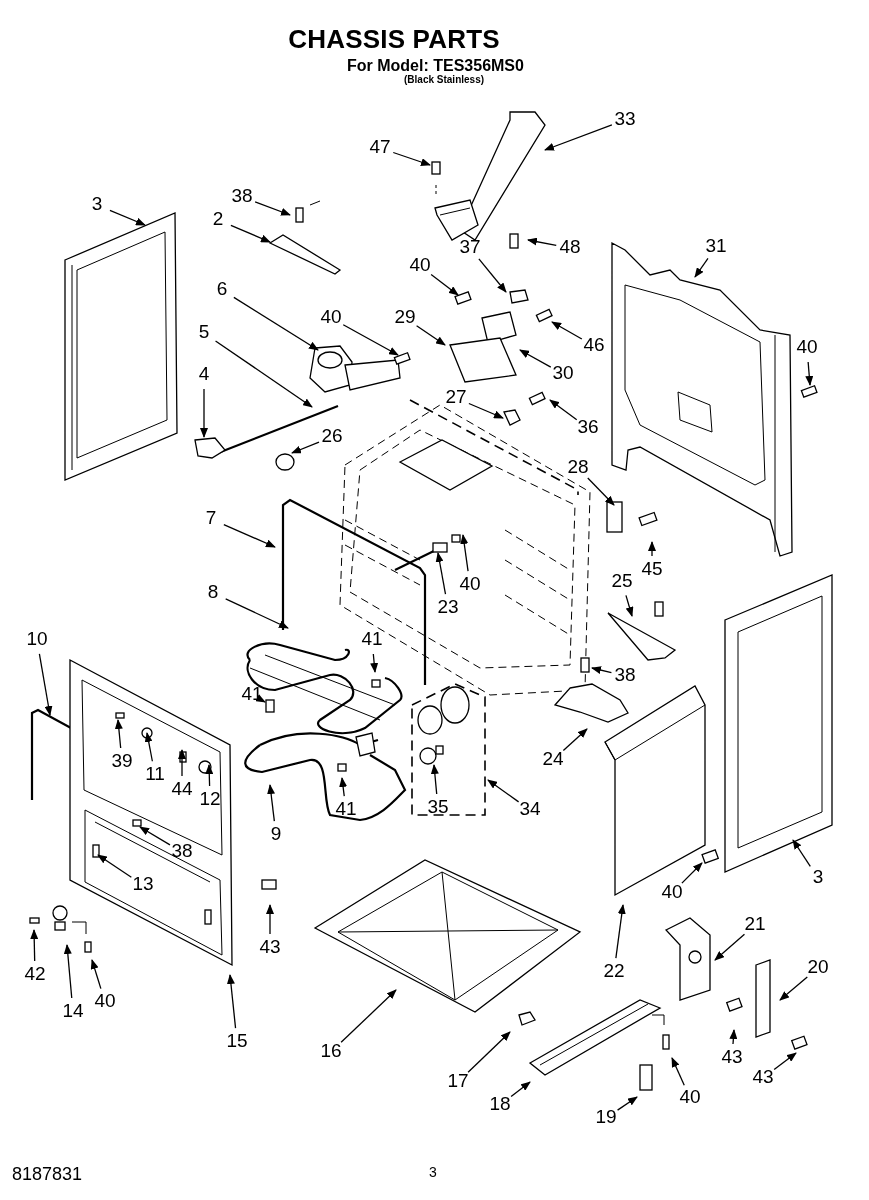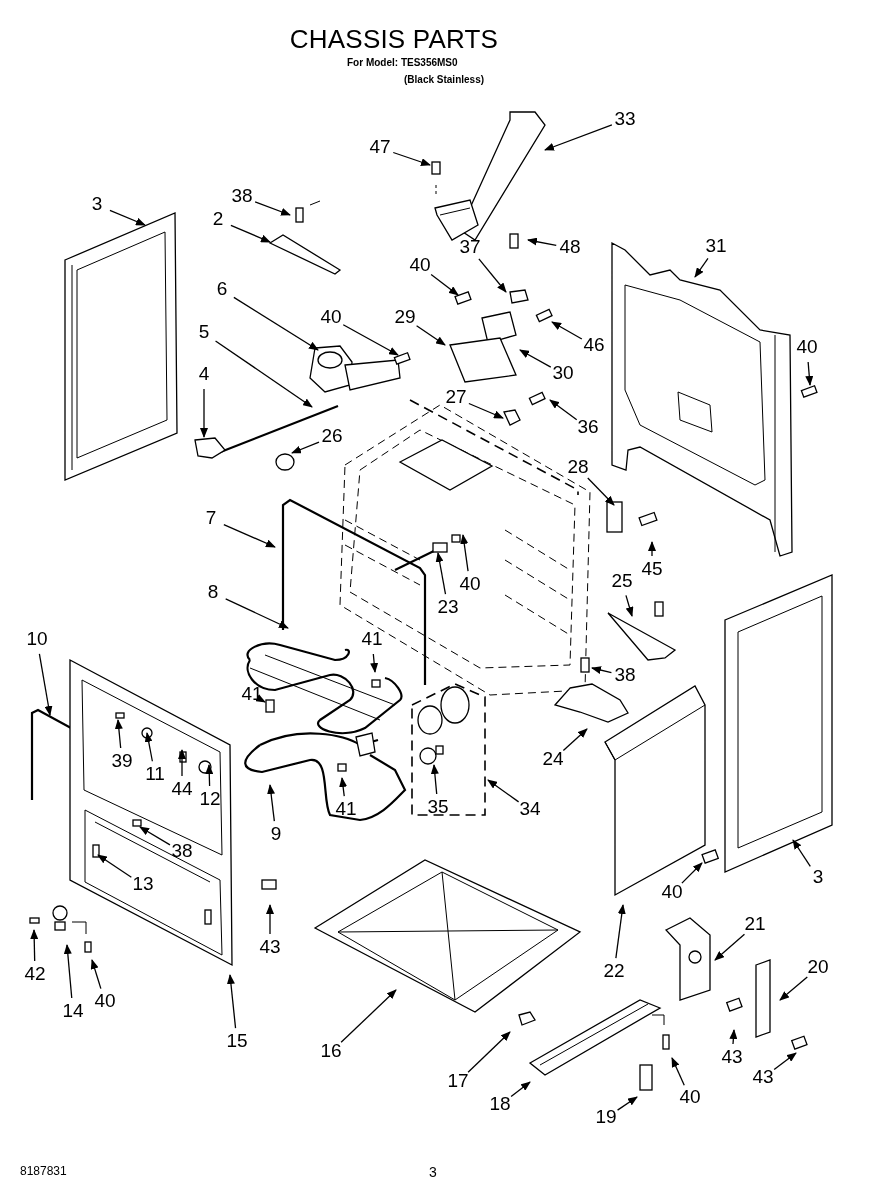--- a/index.html
+++ b/index.html
@@ -1,22 +1,22 @@
 <!DOCTYPE html>
 <html><head>
 <meta charset="utf-8">
 <style>
   html, body { margin:0; padding:0; background:#ffffff; }
   body { width:869px; height:1200px; position:relative; overflow:hidden;
          font-family:"Liberation Sans", sans-serif; color:#000; }
   .title { position:absolute; left:0; width:788px; top:24px; text-align:center;
-           font-size:26px; font-weight:normal; letter-spacing:0.2px; }
-  .subtitle { position:absolute; left:347px; top:57px; font-size:10px; font-weight:bold; }
+           font-size:26px; font-weight:bold; letter-spacing:0.2px; }
+  .subtitle { position:absolute; left:347px; top:57px; font-size:16px; font-weight:bold; }
   .subtitle2 { position:absolute; left:404px; top:74px; font-size:10px; font-weight:bold; }
-  .footer-left { position:absolute; left:20px; top:1164px; font-size:12px; }
+  .footer-left { position:absolute; left:12px; top:1164px; font-size:18px; }
   .footer-page { position:absolute; left:429px; top:1164px; font-size:14px; }
   svg#diagram { position:absolute; left:0; top:0; }
   .callout { font-family:"Liberation Sans", sans-serif; font-size:19px; fill:#000; }
   .part { fill:#fff; stroke:#000; stroke-width:1.3; }
   .thin { fill:none; stroke:#000; stroke-width:1; }
   .rod { fill:none; stroke:#000; stroke-width:2.2; }
   .dash { fill:none; stroke:#000; stroke-width:1; stroke-dasharray:8 5; }
   .dash2 { fill:none; stroke:#000; stroke-width:1.6; stroke-dasharray:10 6; }
   .leader { stroke:#000; stroke-width:1.3; fill:none; }
 </style>

